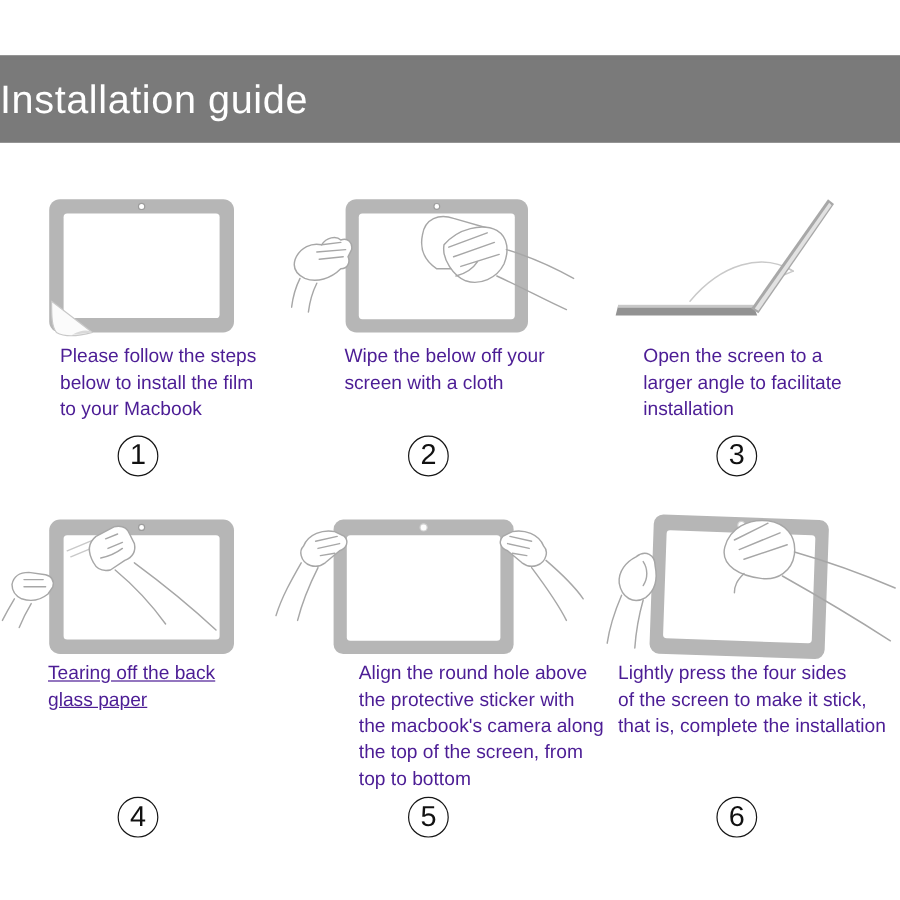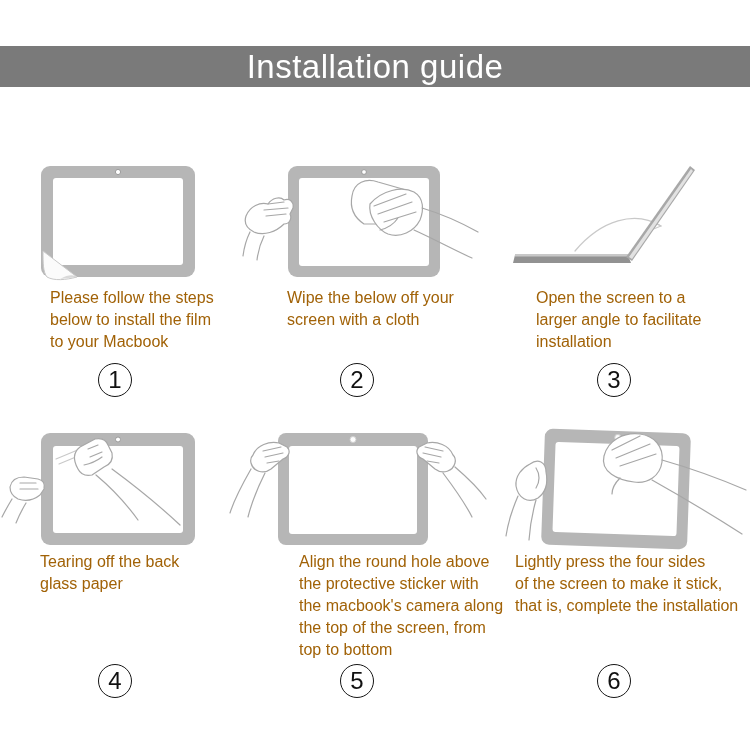--- a/index.html
+++ b/index.html
@@ -1,41 +1,41 @@
 <!DOCTYPE html>
 <html><head>
 <meta charset="utf-8">
 <style>
   html,body { margin:0; padding:0; background:#ffffff; }
   .canvas {
     position:relative; width:750px; height:750px; background:#ffffff;
     font-family:"Liberation Sans", sans-serif; overflow:hidden;
   }
   .banner {
-    position:absolute; left:0; top:46px; width:750px; height:41px;
-    background:#7a7a7a; display:flex; align-items:center; justify-content:center;
+    position:absolute; left:0; top:46px; width:750px; height:73px;
+    background:#7a7a7a; display:flex; align-items:center; justify-content:flex-start;
   }
   .banner-title { color:#ffffff; font-size:33px; font-weight:400; letter-spacing:0.5px; }
 
   .illus { position:absolute; }
   .i1 { left:30px;  top:160px; }
   .i2 { left:240px; top:152px; }
   .i3 { left:505px; top:158px; }
   .i4 { left:0px;   top:425px; }
   .i5 { left:225px; top:425px; }
   .i6 { left:500px; top:420px; }
 
   .cap {
     position:absolute; white-space:pre-line; font-size:16px; line-height:22px;
-    color:#a16207; font-weight:400;
+    color:#4c1d95; font-weight:400;
   }
   .c1 { left:50px;  top:287px; width:205px; }
   .c2 { left:287px; top:287px; width:205px; }
   .c3 { left:536px; top:287px; width:225px; }
-  .c4 { left:40px;  top:551px; width:215px; }
+  .c4 { left:40px;  top:551px; width:215px;text-decoration:underline; }
   .c5 { left:267px; top:551px; width:228px;margin-left:32px; }
   .c6 { left:515px; top:551px; width:236px; }
 
   .num {
     position:absolute; width:34px; height:34px; box-sizing:border-box;
     border:1.6px solid #161616; border-radius:50%;
     display:flex; align-items:center; justify-content:center;
     font-size:24px; color:#111111; background:#ffffff;
   }
   .n1 { left:98px;  top:363px; }

